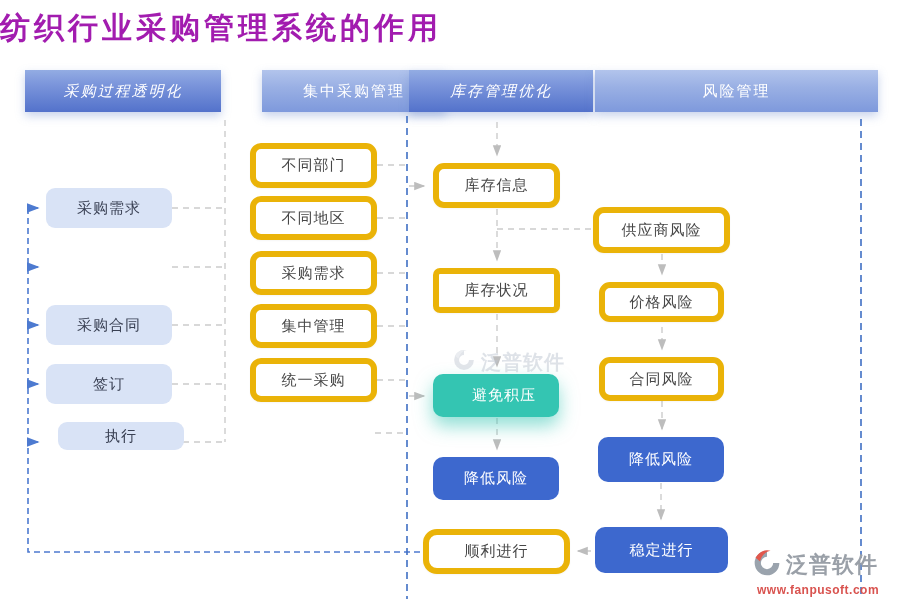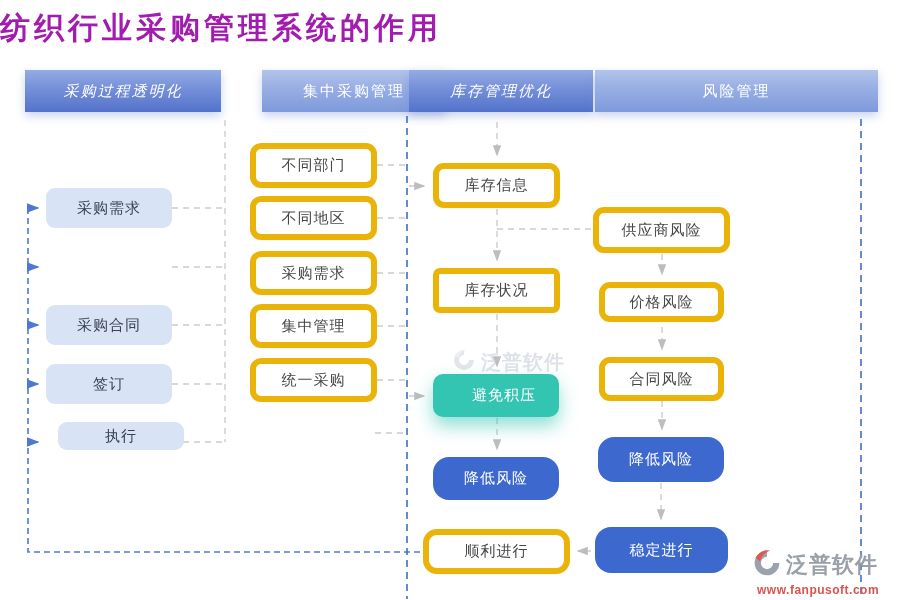--- a/index.html
+++ b/index.html
@@ -19,21 +19,21 @@
   .h-dark{background:linear-gradient(to bottom,#93ACE3 0%,#7B95DB 35%,#5372CB 100%);font-style:italic;}
   .h-light{background:linear-gradient(to bottom,#B2C4EC 0%,#9AB0E4 40%,#7E99DC 100%);}
   svg.connectors{position:absolute;left:0;top:0;pointer-events:none;}
   .node{
     position:absolute;display:flex;align-items:center;justify-content:center;
     font-size:15px;letter-spacing:1px;border-radius:9px;box-sizing:border-box;
   }
   .lblue{background:#D9E3F6;color:#3A4154;}
   .white{background:#ffffff;border:6px solid #eab308;color:#474747;border-radius:11px;box-shadow:0 1px 2px rgba(0,0,0,.04);font-family:Liberation Mono, monospace;}
   .teal{background:#34C5B2;color:#ffffff;border-radius:10px;box-shadow:0 9px 18px rgba(52,197,178,.55);}
-  .blue{background:#3D68CE;color:#ffffff;border-radius:16px;}
+  .blue{background:#3D68CE;color:#ffffff;border-radius:10px;}
   .round-lg{border-radius:14px;}
   .watermark{
     position:absolute;left:452px;top:348px;display:flex;align-items:center;gap:5px;
     opacity:.5;pointer-events:none;font-family:"Liberation Sans","DejaVu Sans",sans-serif;
   }
   .watermark .wm-text{font-size:20px;font-weight:bold;color:#BFC7D2;letter-spacing:1px;}
   .logo{
     position:absolute;left:752px;top:548px;width:140px;
     font-family:"Liberation Sans","DejaVu Sans",sans-serif;
   }

